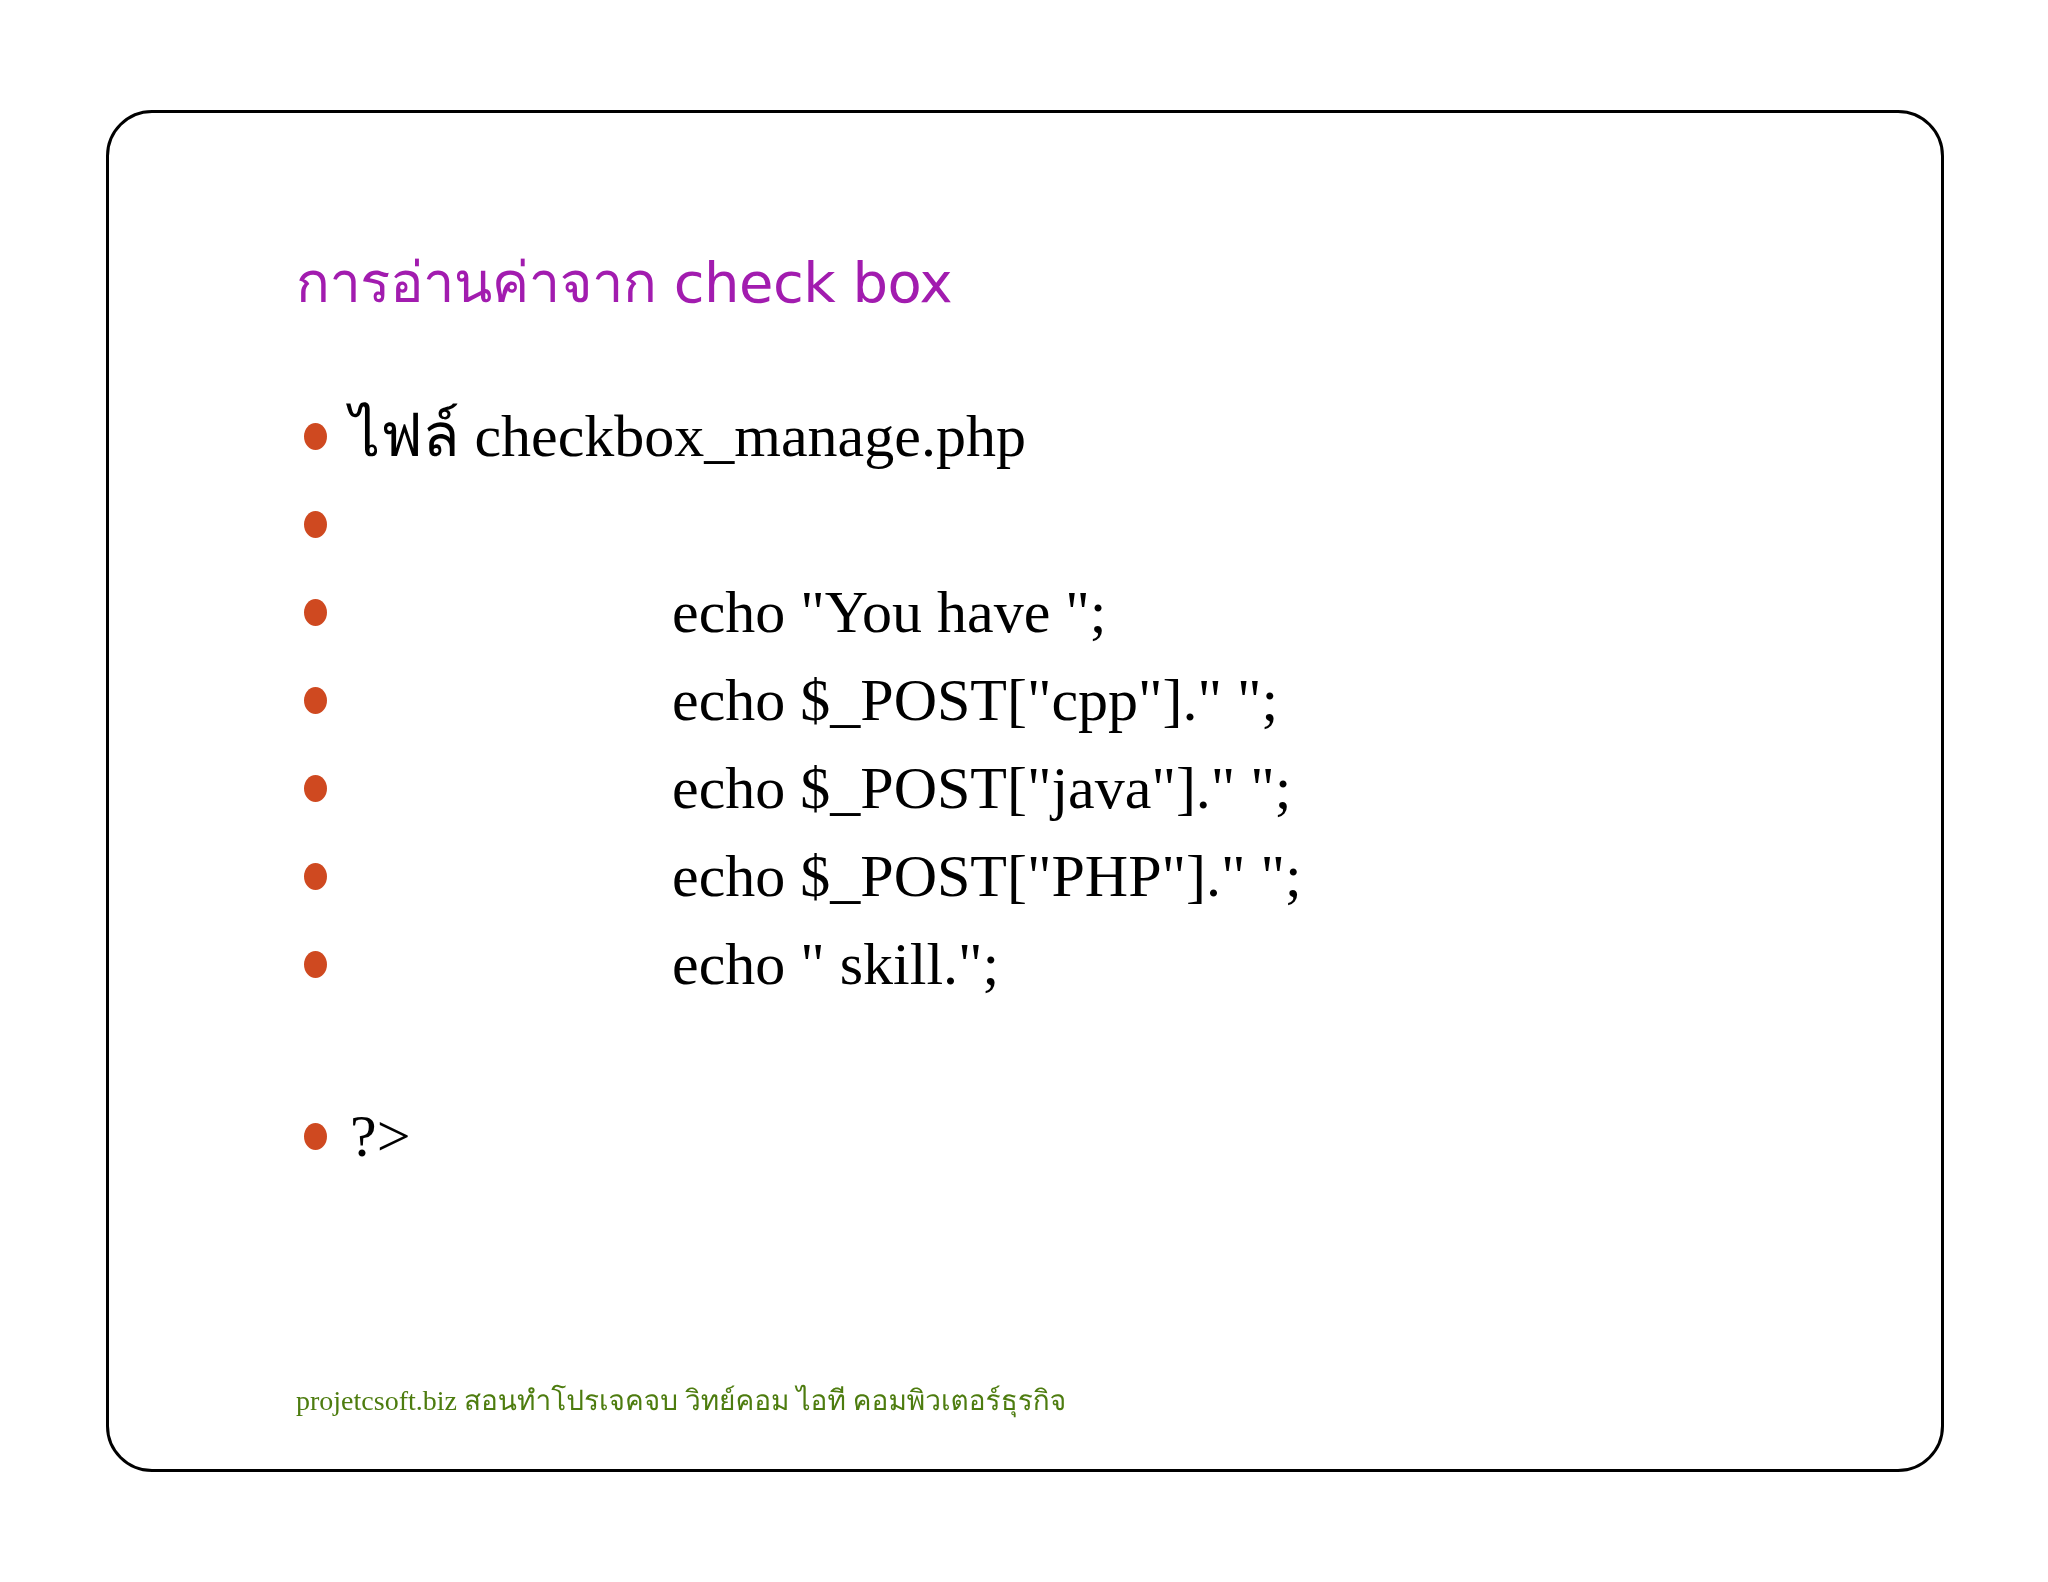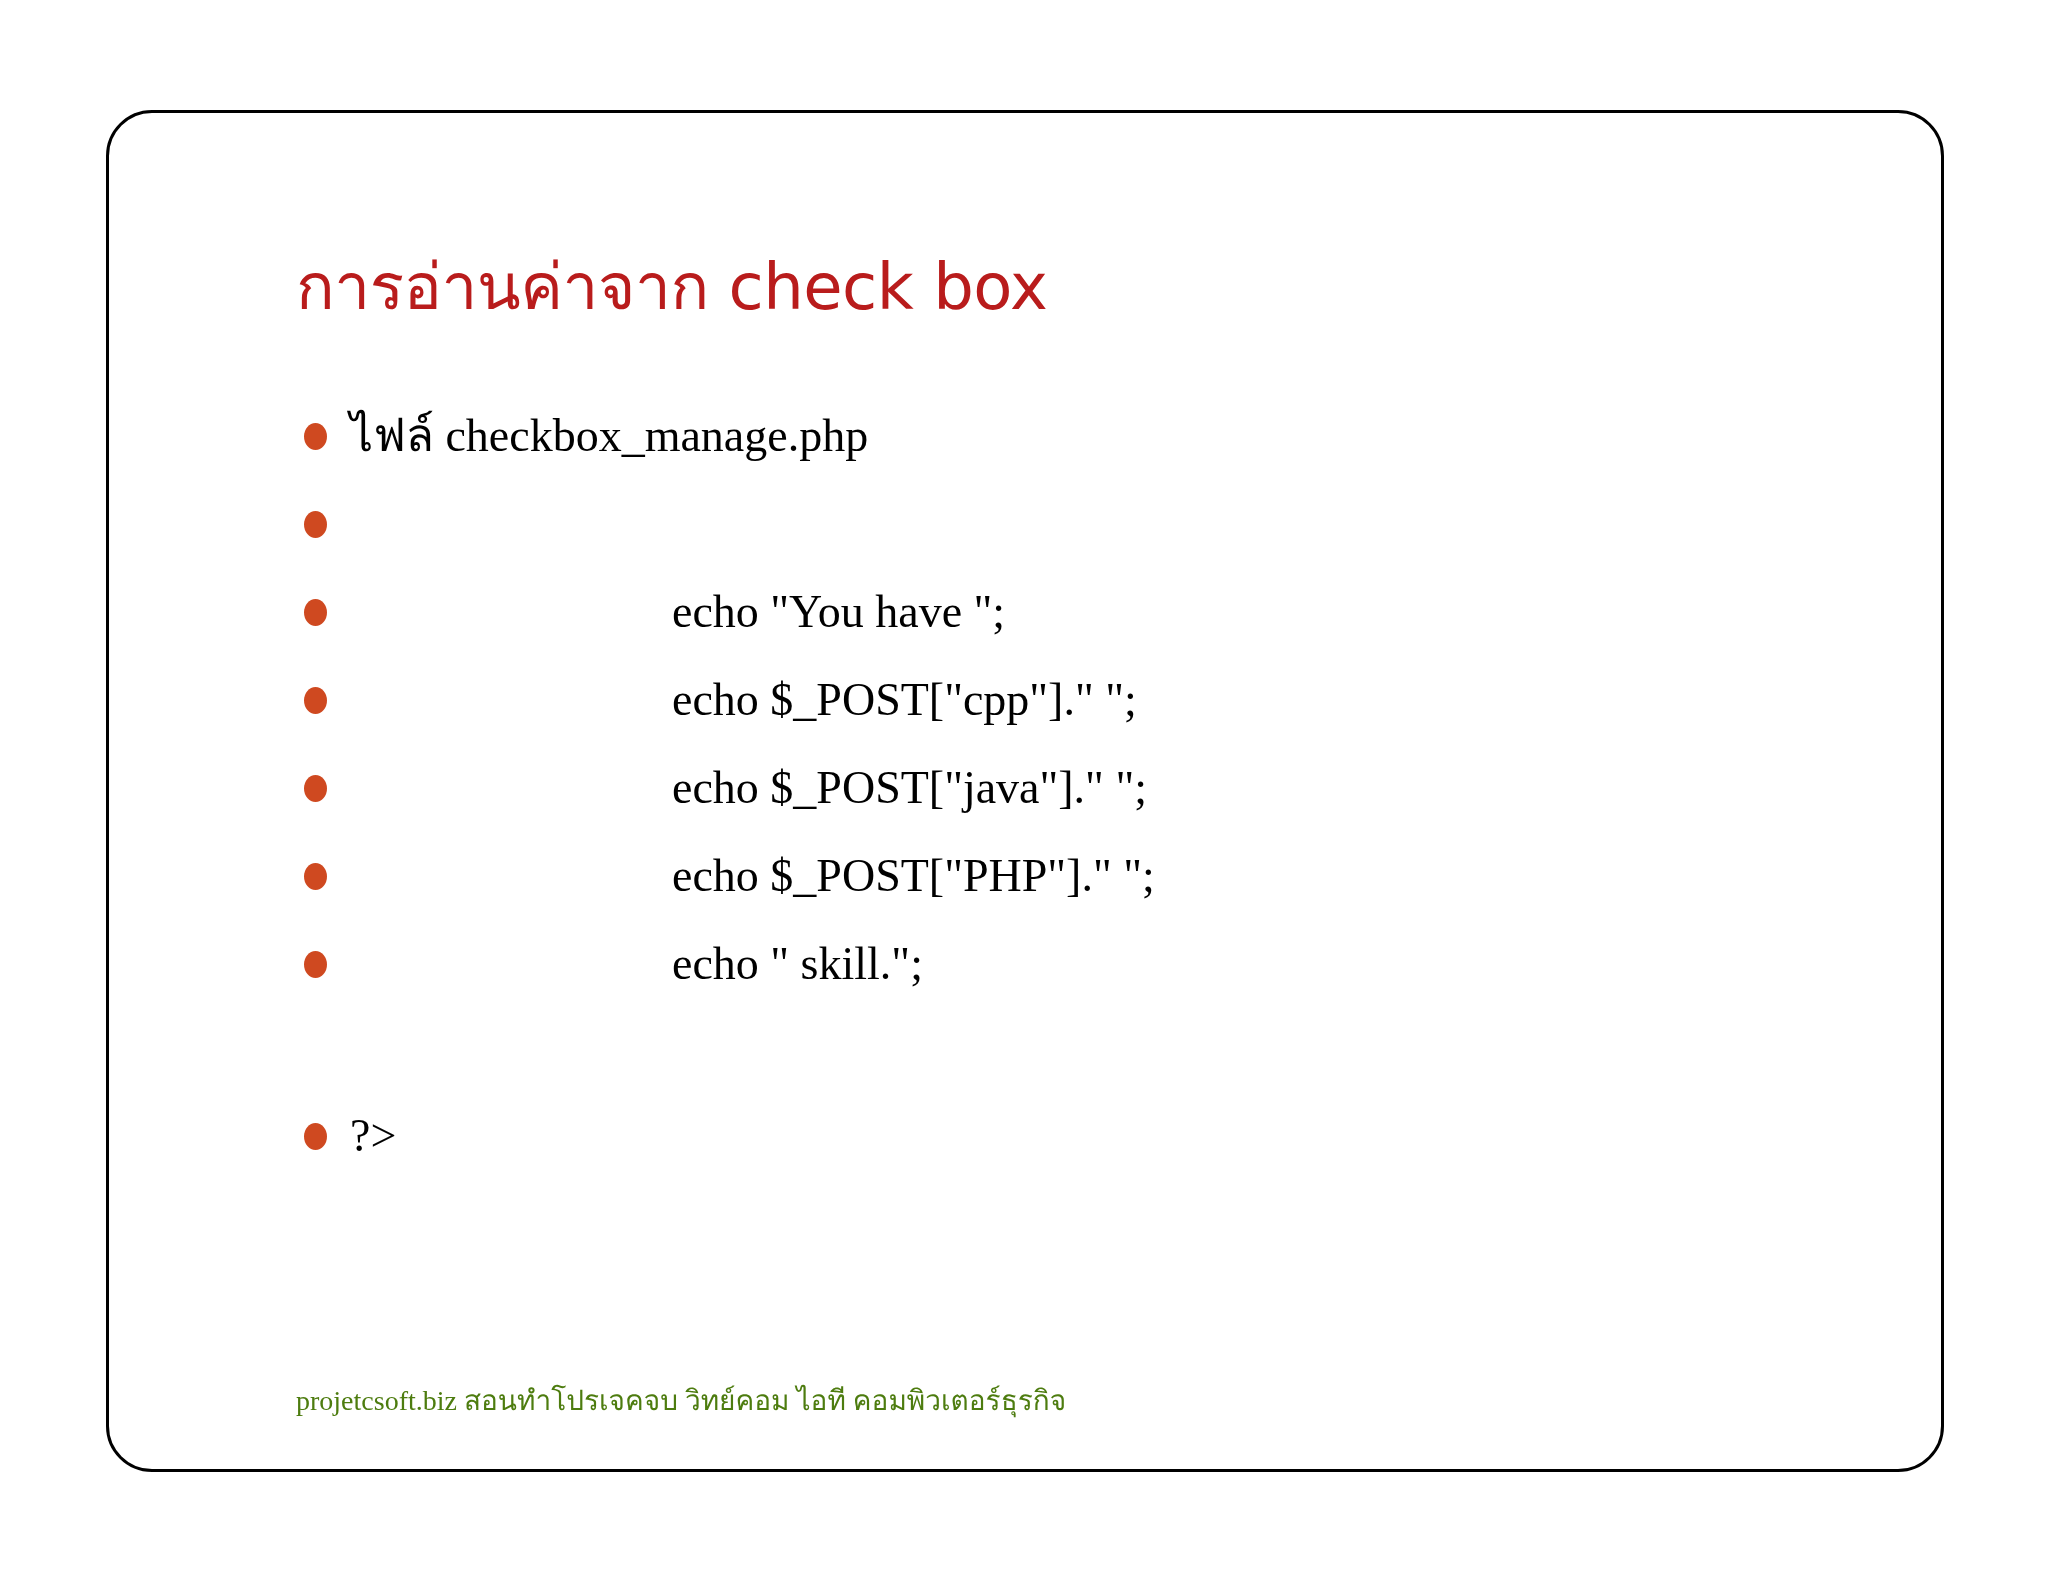--- a/index.html
+++ b/index.html
@@ -34,23 +34,23 @@
     background: #ffffff;
     box-sizing: border-box;
   }
 
   
   #slide-title {
     position: absolute;
     left: 296px;
     top: 255px;
     font-family: "DejaVu Sans", "Liberation Sans", sans-serif;
-    font-size: 64px;
+    font-size: 56px;
     line-height: 1.0;
-    color: #b91c1c;
+    color: #a21caf;
     letter-spacing: -0.5px;
     white-space: nowrap;
   }
 
   
   #bullet-list {
     position: absolute;
     left: 290px;
     top: 392px;
     width: 1500px;
@@ -78,21 +78,21 @@
     background: #cf4920;
     flex: none;
   }
 
   .bullet-text {
     position: absolute;
     left: 60px;
     top: 50%;
     transform: translateY(-50%);
     font-family: "Liberation Serif", "DejaVu Serif", serif;
-    font-size: 46px;
+    font-size: 60px;
     line-height: 1.05;
     color: #000000;
     white-space: pre;
   }
 
   .bullet-text.indent {
     left: 382px;
   }
 
   .bullet-text.empty {

